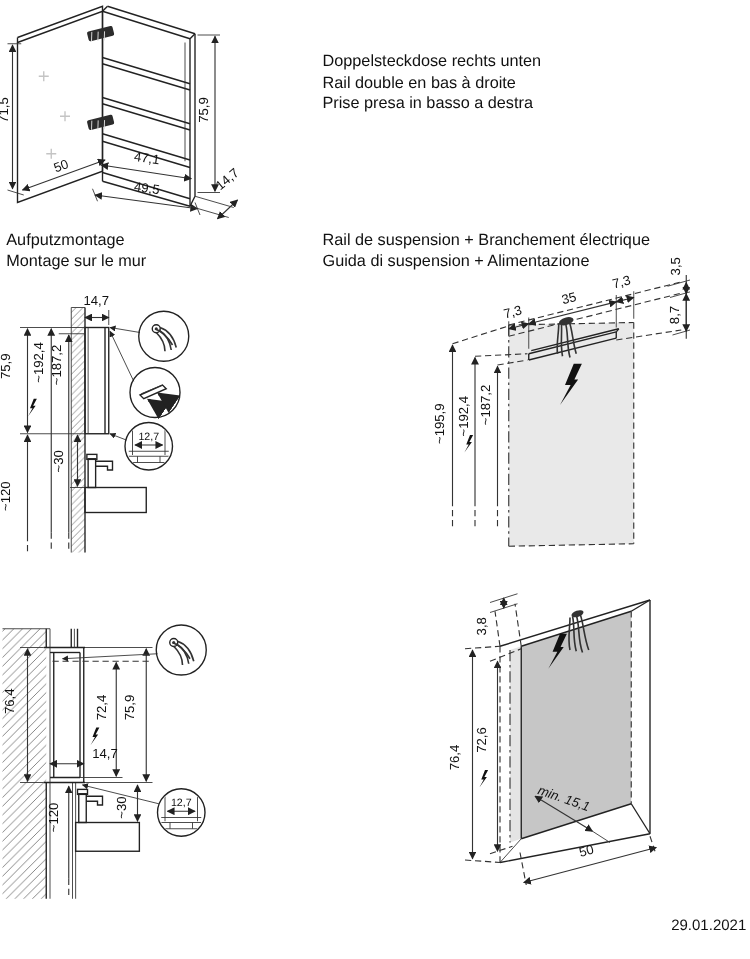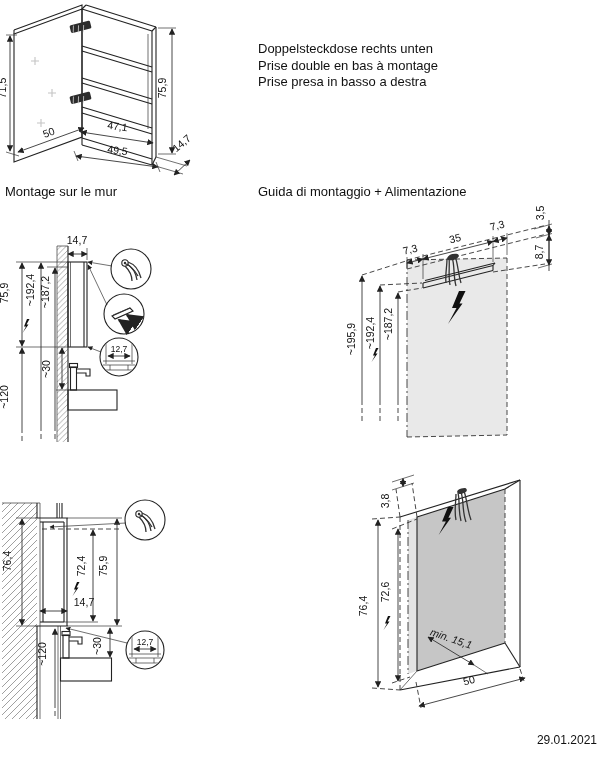--- a/index.html
+++ b/index.html
@@ -19,30 +19,32 @@
   .bolt{fill:#111;stroke:none}
   .cable{stroke:#333;stroke-width:1.3;fill:none}
 </style>
 </head>
 <body>
 
 <div class="page">
 
   <div class="note" style="left:258px;top:41px">
     <div>Doppelsteckdose rechts unten</div>
-    <div>Prise double en bas à montage</div>
+    <div>Rail double en bas à droite</div>
     <div>Prise presa in basso a destra</div>
   </div>
 
   <div class="note" style="left:5px;top:184px">
+    <div>Aufputzmontage</div>
     <div>Montage sur le mur</div>
   </div>
 
   <div class="note" style="left:258px;top:184px">
-    <div>Guida di montaggio + Alimentazione</div>
+    <div>Rail de suspension + Branchement électrique</div>
+    <div>Guida di suspension + Alimentazione</div>
   </div>
 
   <div class="note" style="left:4px;top:447px">
   </div>
 
   <div class="date" style="right:3px;top:733px">29.01.2021</div>
 
   <svg style="left:0;top:4px" width="240" height="172" viewBox="0 0 240 172">
     <defs>
       <marker id="arrA" viewBox="0 0 10 10" refX="9" refY="5" markerWidth="7" markerHeight="7" orient="auto-start-reverse">

